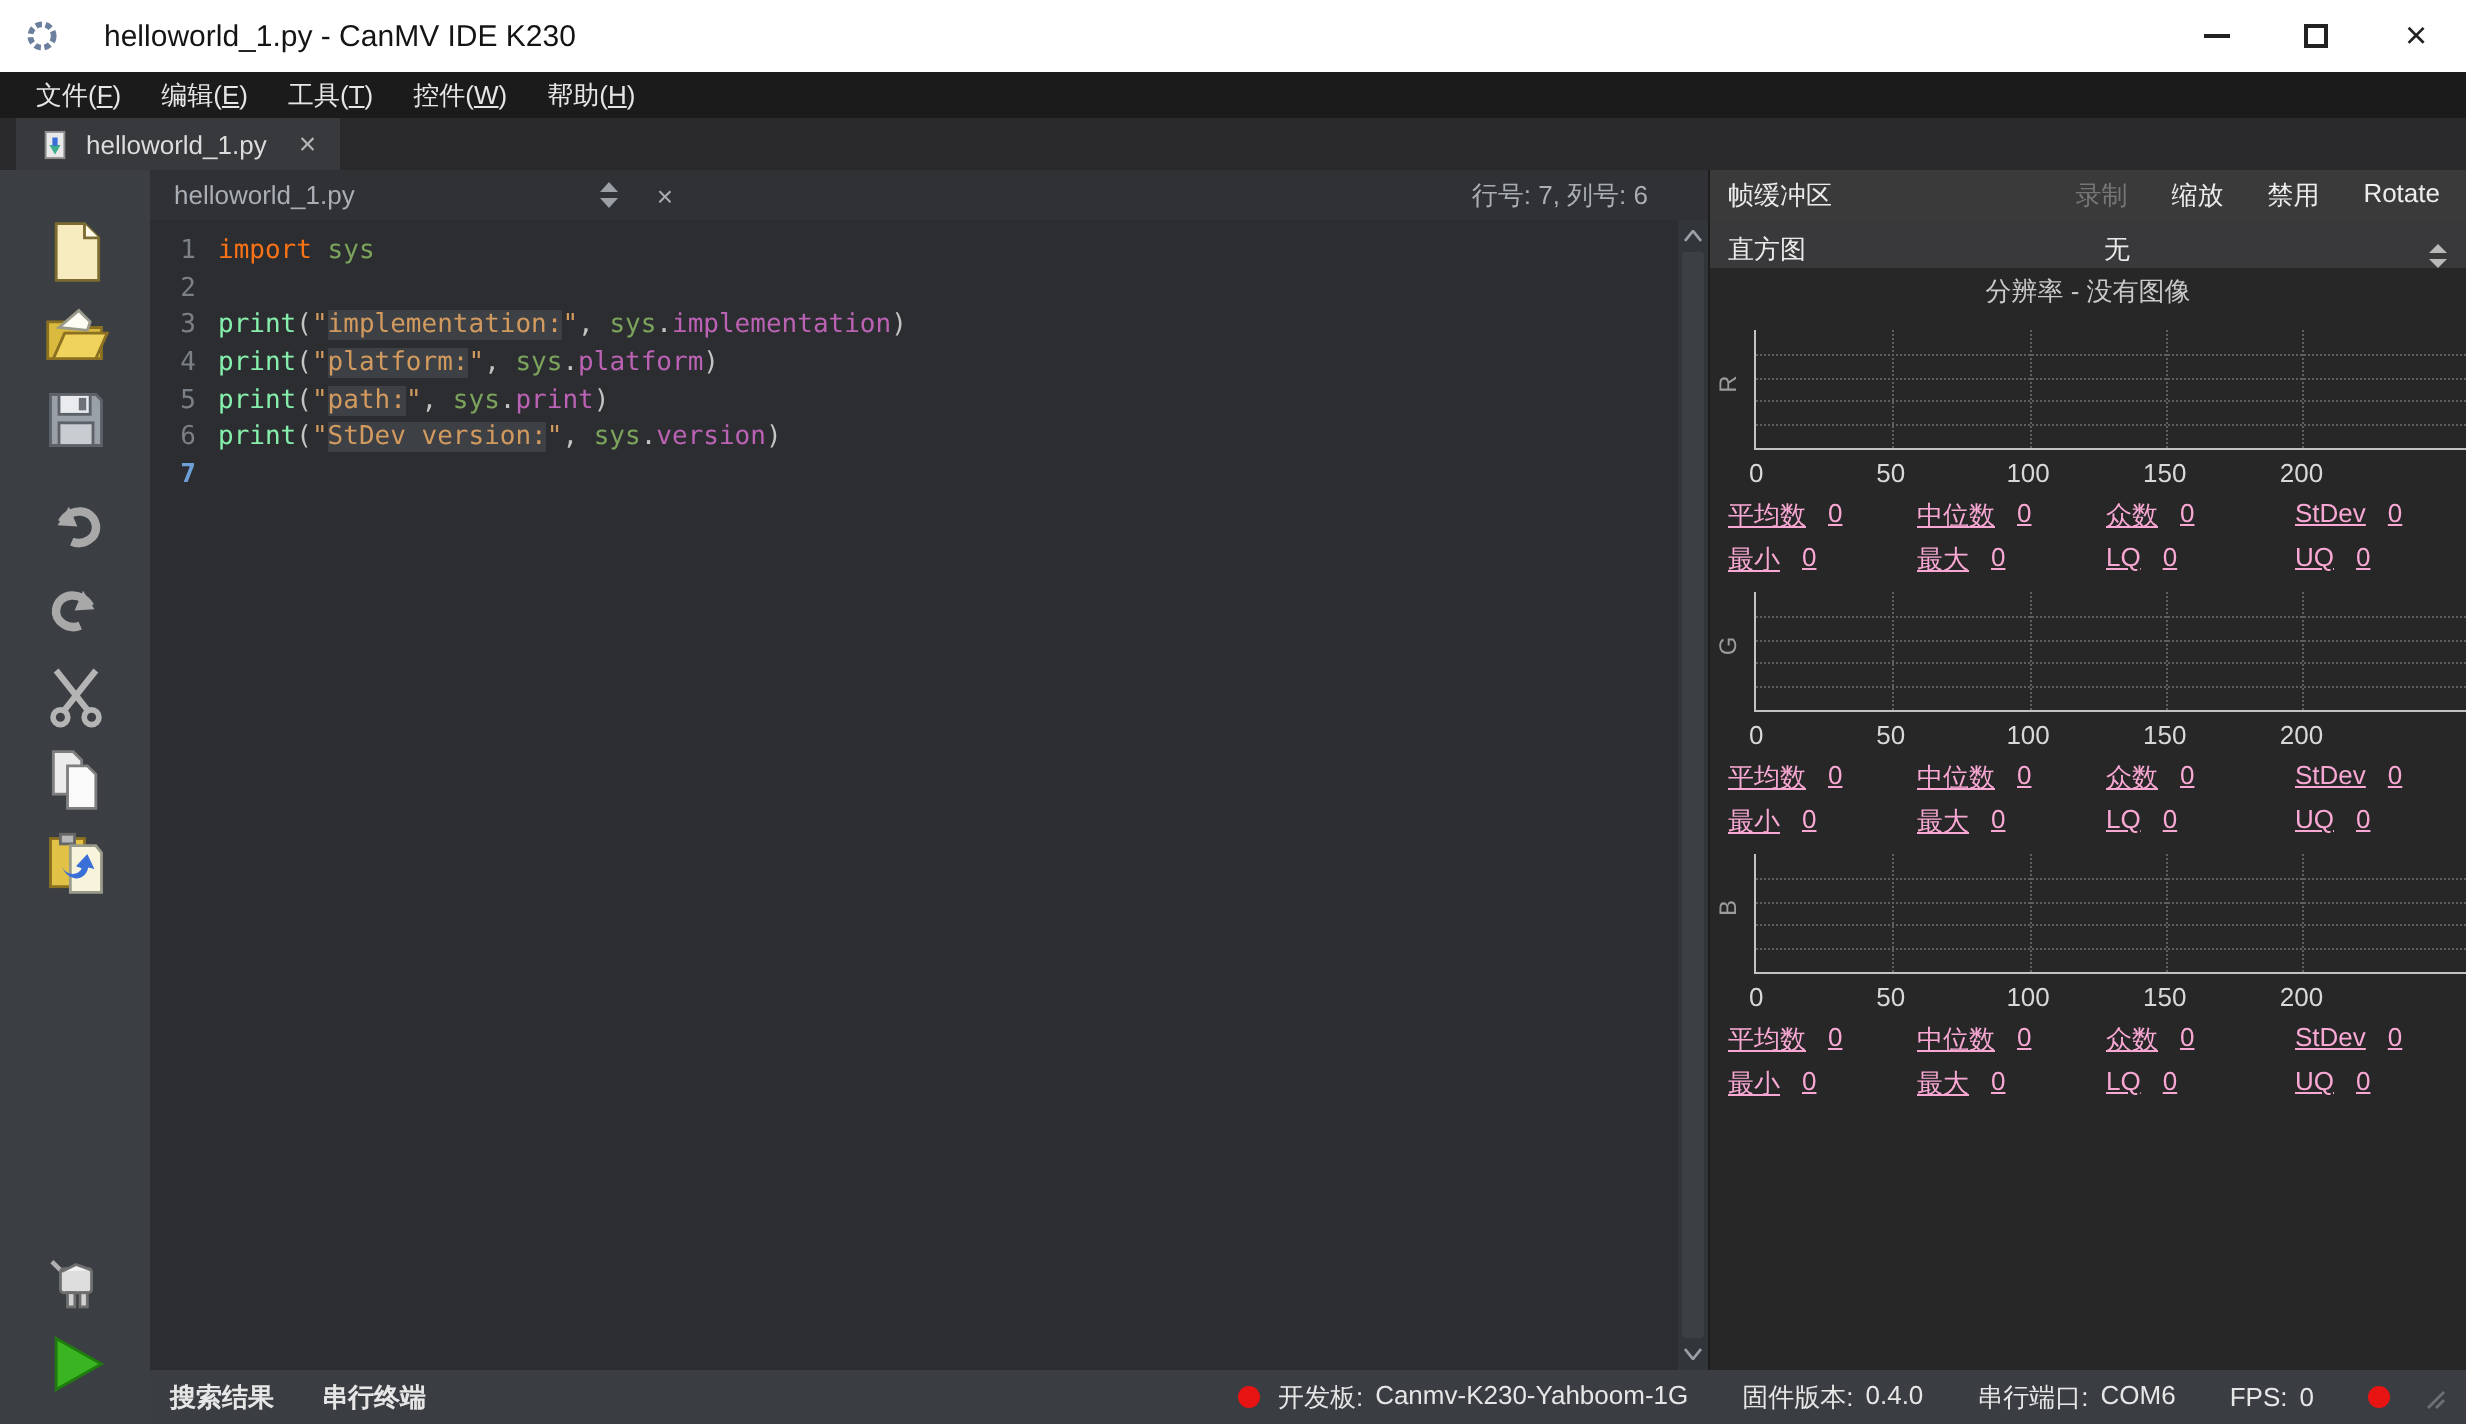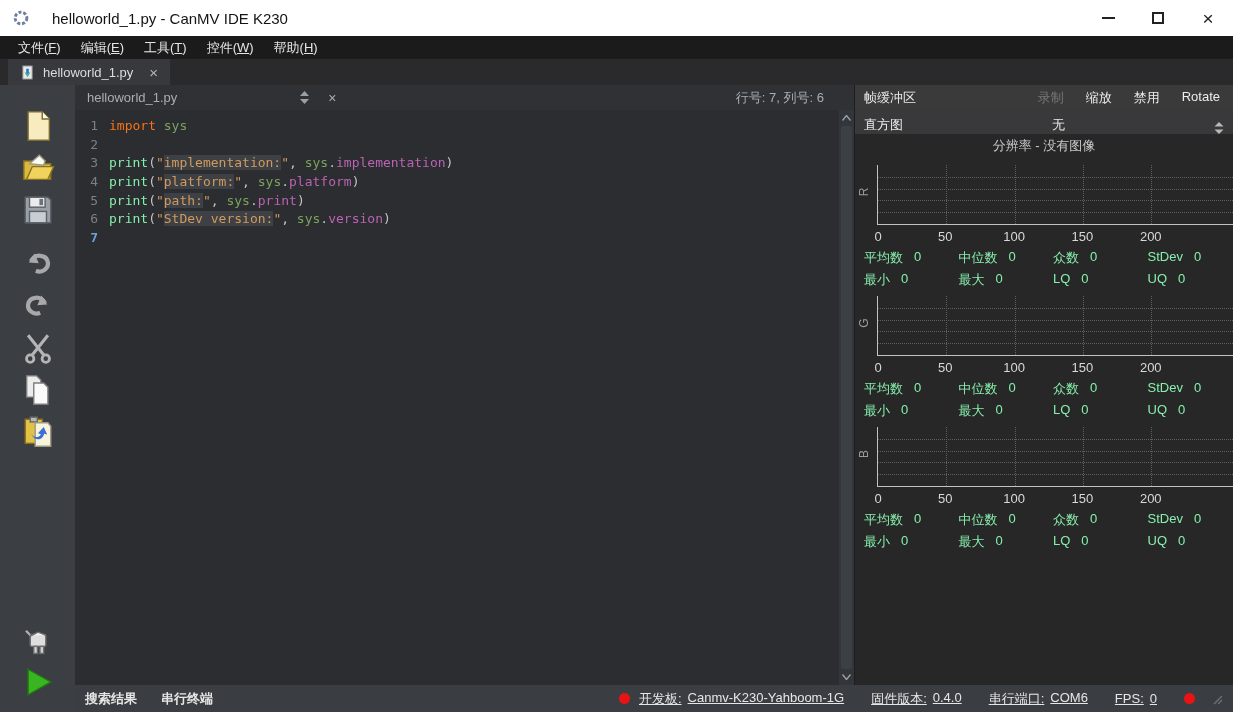--- a/index.html
+++ b/index.html
@@ -79,31 +79,31 @@
   .chart-block { height:128px; position:relative; margin-top:3px; }
   .chart-plot { position:absolute; left:22px; right:0; top:4px; height:60px;
                 border-left:1px solid #c2c2c2; border-bottom:1px solid #c2c2c2; }
   .axis-letter { position:absolute; left:-1px; top:24px; width:20px; text-align:center;
                  color:#9c9c9c; font-size:12px; transform:rotate(-90deg); }
   .hgrid { position:absolute; left:0; right:0; height:0; border-top:1px dotted #5f5f5f; }
   .vgrid { position:absolute; top:0; bottom:0; width:0; border-left:1px dotted #5f5f5f; }
   .ticks { position:absolute; left:22px; right:0; top:68px; height:18px; font-size:13px; color:#d8d8d8; }
   .tick { position:absolute; transform:translateX(-50%); }
   .tick.first { transform:translateX(-35%); }
-  .stats-row { position:absolute; left:0; right:0; height:18px; display:flex; font-size:13px; color:#86efac; }
+  .stats-row { position:absolute; left:0; right:0; height:18px; display:flex; font-size:13px; color:#f9a8d4;text-decoration:underline; }
   .stats-row.r1 { top:88px; } .stats-row.r2 { top:110px; }
   .stat-cell { width:25%; padding-left:9px; display:flex; }
   .stat-val { margin-left:11px; }
 
   
   .statusbar { height:27px; flex:none; background:#3a3d41; display:flex; align-items:center; padding:0 10px; font-size:13px; color:#e6e6e6; }
   .sb-tab { margin-right:24px;font-weight:bold; }
   .sb-right { margin-left:auto; display:flex; align-items:center; gap:9px; }
   .led { width:11px; height:11px; border-radius:50%; background:#e81414; flex:none; }
-  .sb-group { display:flex; gap:6px; margin-right:18px;text-decoration:underline; }
+  .sb-group { display:flex; gap:6px; margin-right:18px; }
   .sb-group:last-of-type { margin-right:4px; }
   .grip { width:13px; height:13px; margin-left:6px; }
 </style>
 </head>
 <body>
 
 <div class="app">
 
   <div class="titlebar">
     <svg class="app-icon" viewBox="0 0 20 20">

